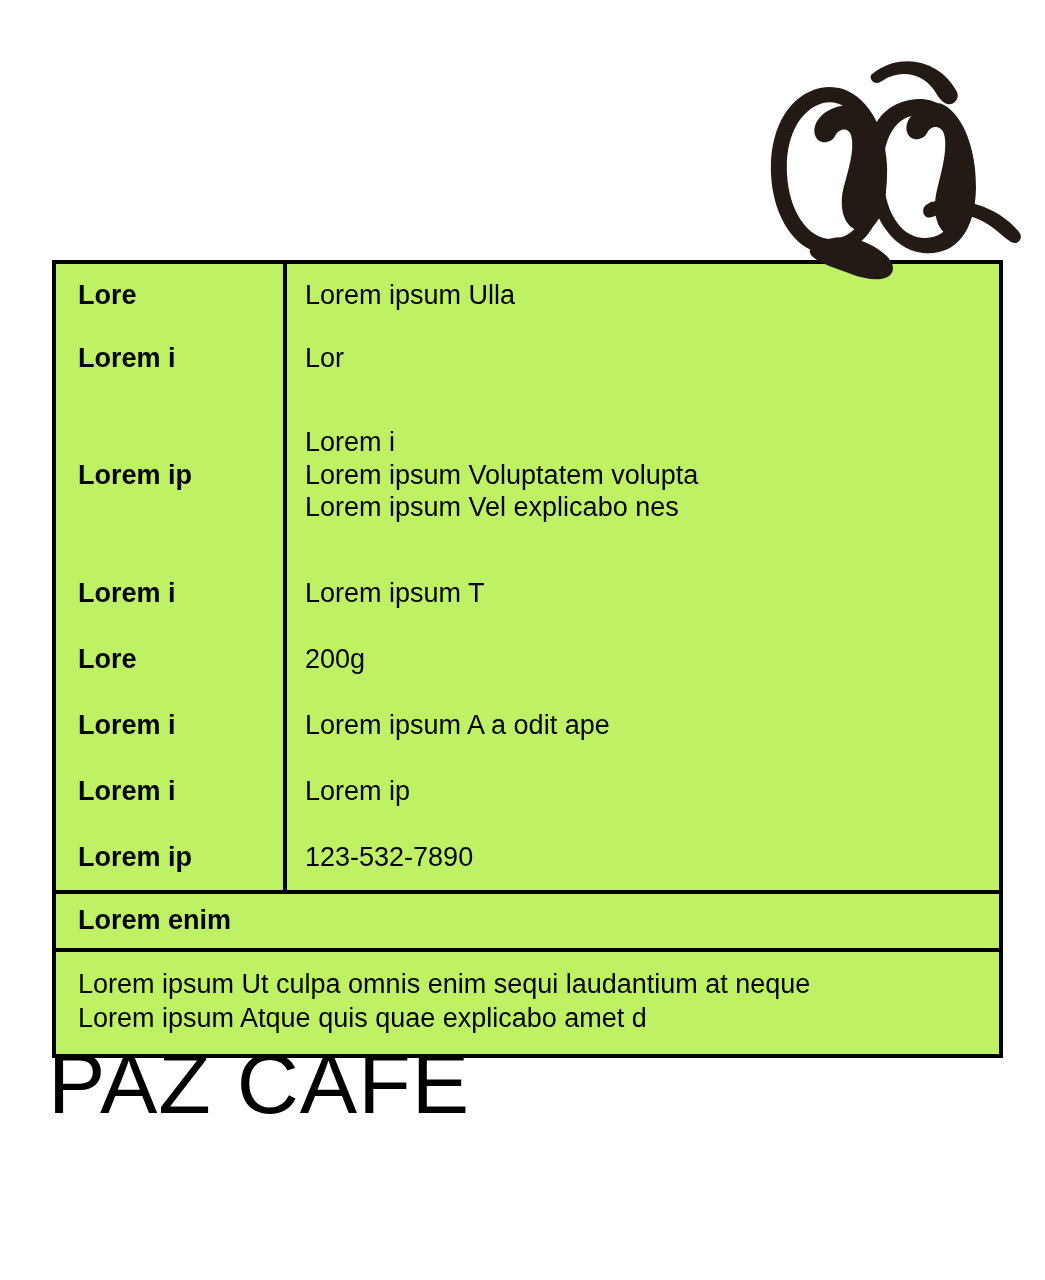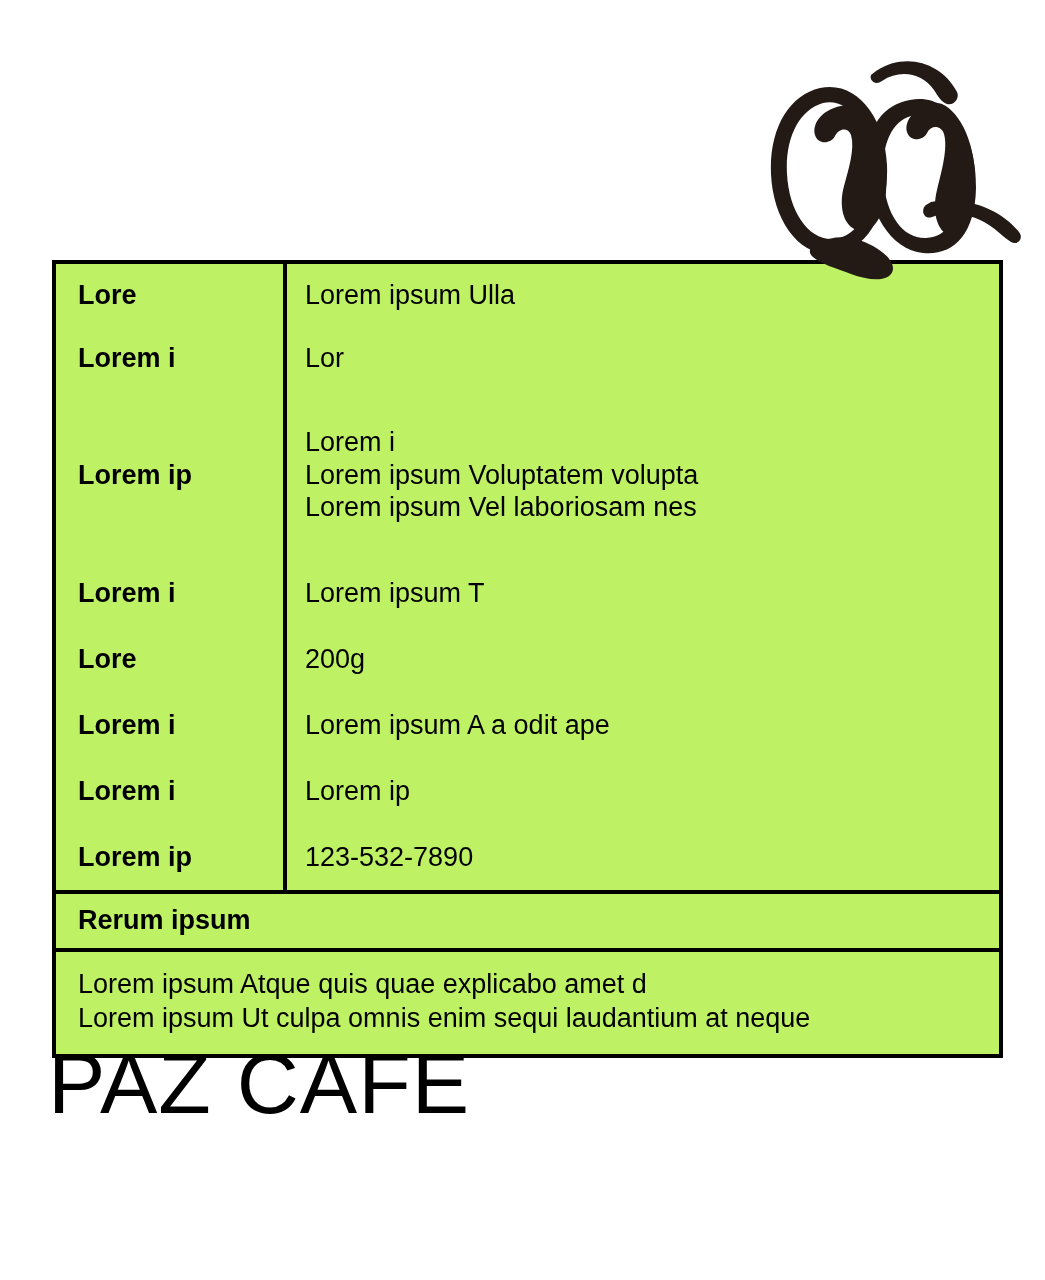--- a/index.html
+++ b/index.html
@@ -163,21 +163,21 @@
       </tr>
 
       <tr class="r-tall">
         <td class="col-label">
           <div class="lbl">Lorem ip</div>
         </td>
         <td class="col-value">
           <div class="val">
             <span class="vline">Lorem i</span>
             <span class="vline">Lorem ipsum Voluptatem volupta</span>
-            <span class="vline">Lorem ipsum Vel laboriosam nes</span>
+            <span class="vline">Lorem ipsum Vel explicabo nes</span>
           </div>
         </td>
       </tr>
 
       <tr class="r-mid">
         <td class="col-label">
           <div class="lbl">Lorem i</div>
         </td>
         <td class="col-value">
           <div class="val">
@@ -225,22 +225,22 @@
         </td>
         <td class="col-value">
           <div class="val">
             <span class="vline">123-532-7890</span>
           </div>
         </td>
       </tr>
     </tbody>
   </table>
 
-  <div class="section-title-row">Rerum ipsum</div>
+  <div class="section-title-row">Lorem enim</div>
 
   <div class="section-body">
+    <span class="pline">Lorem ipsum Ut culpa omnis enim sequi laudantium at neque</span>
     <span class="pline">Lorem ipsum Atque quis quae explicabo amet d</span>
-    <span class="pline">Lorem ipsum Ut culpa omnis enim sequi laudantium at neque</span>
   </div>
 
 </div>
 
 <div id="brand-name">PAZ CAFÉ</div>
 
 </body></html>

